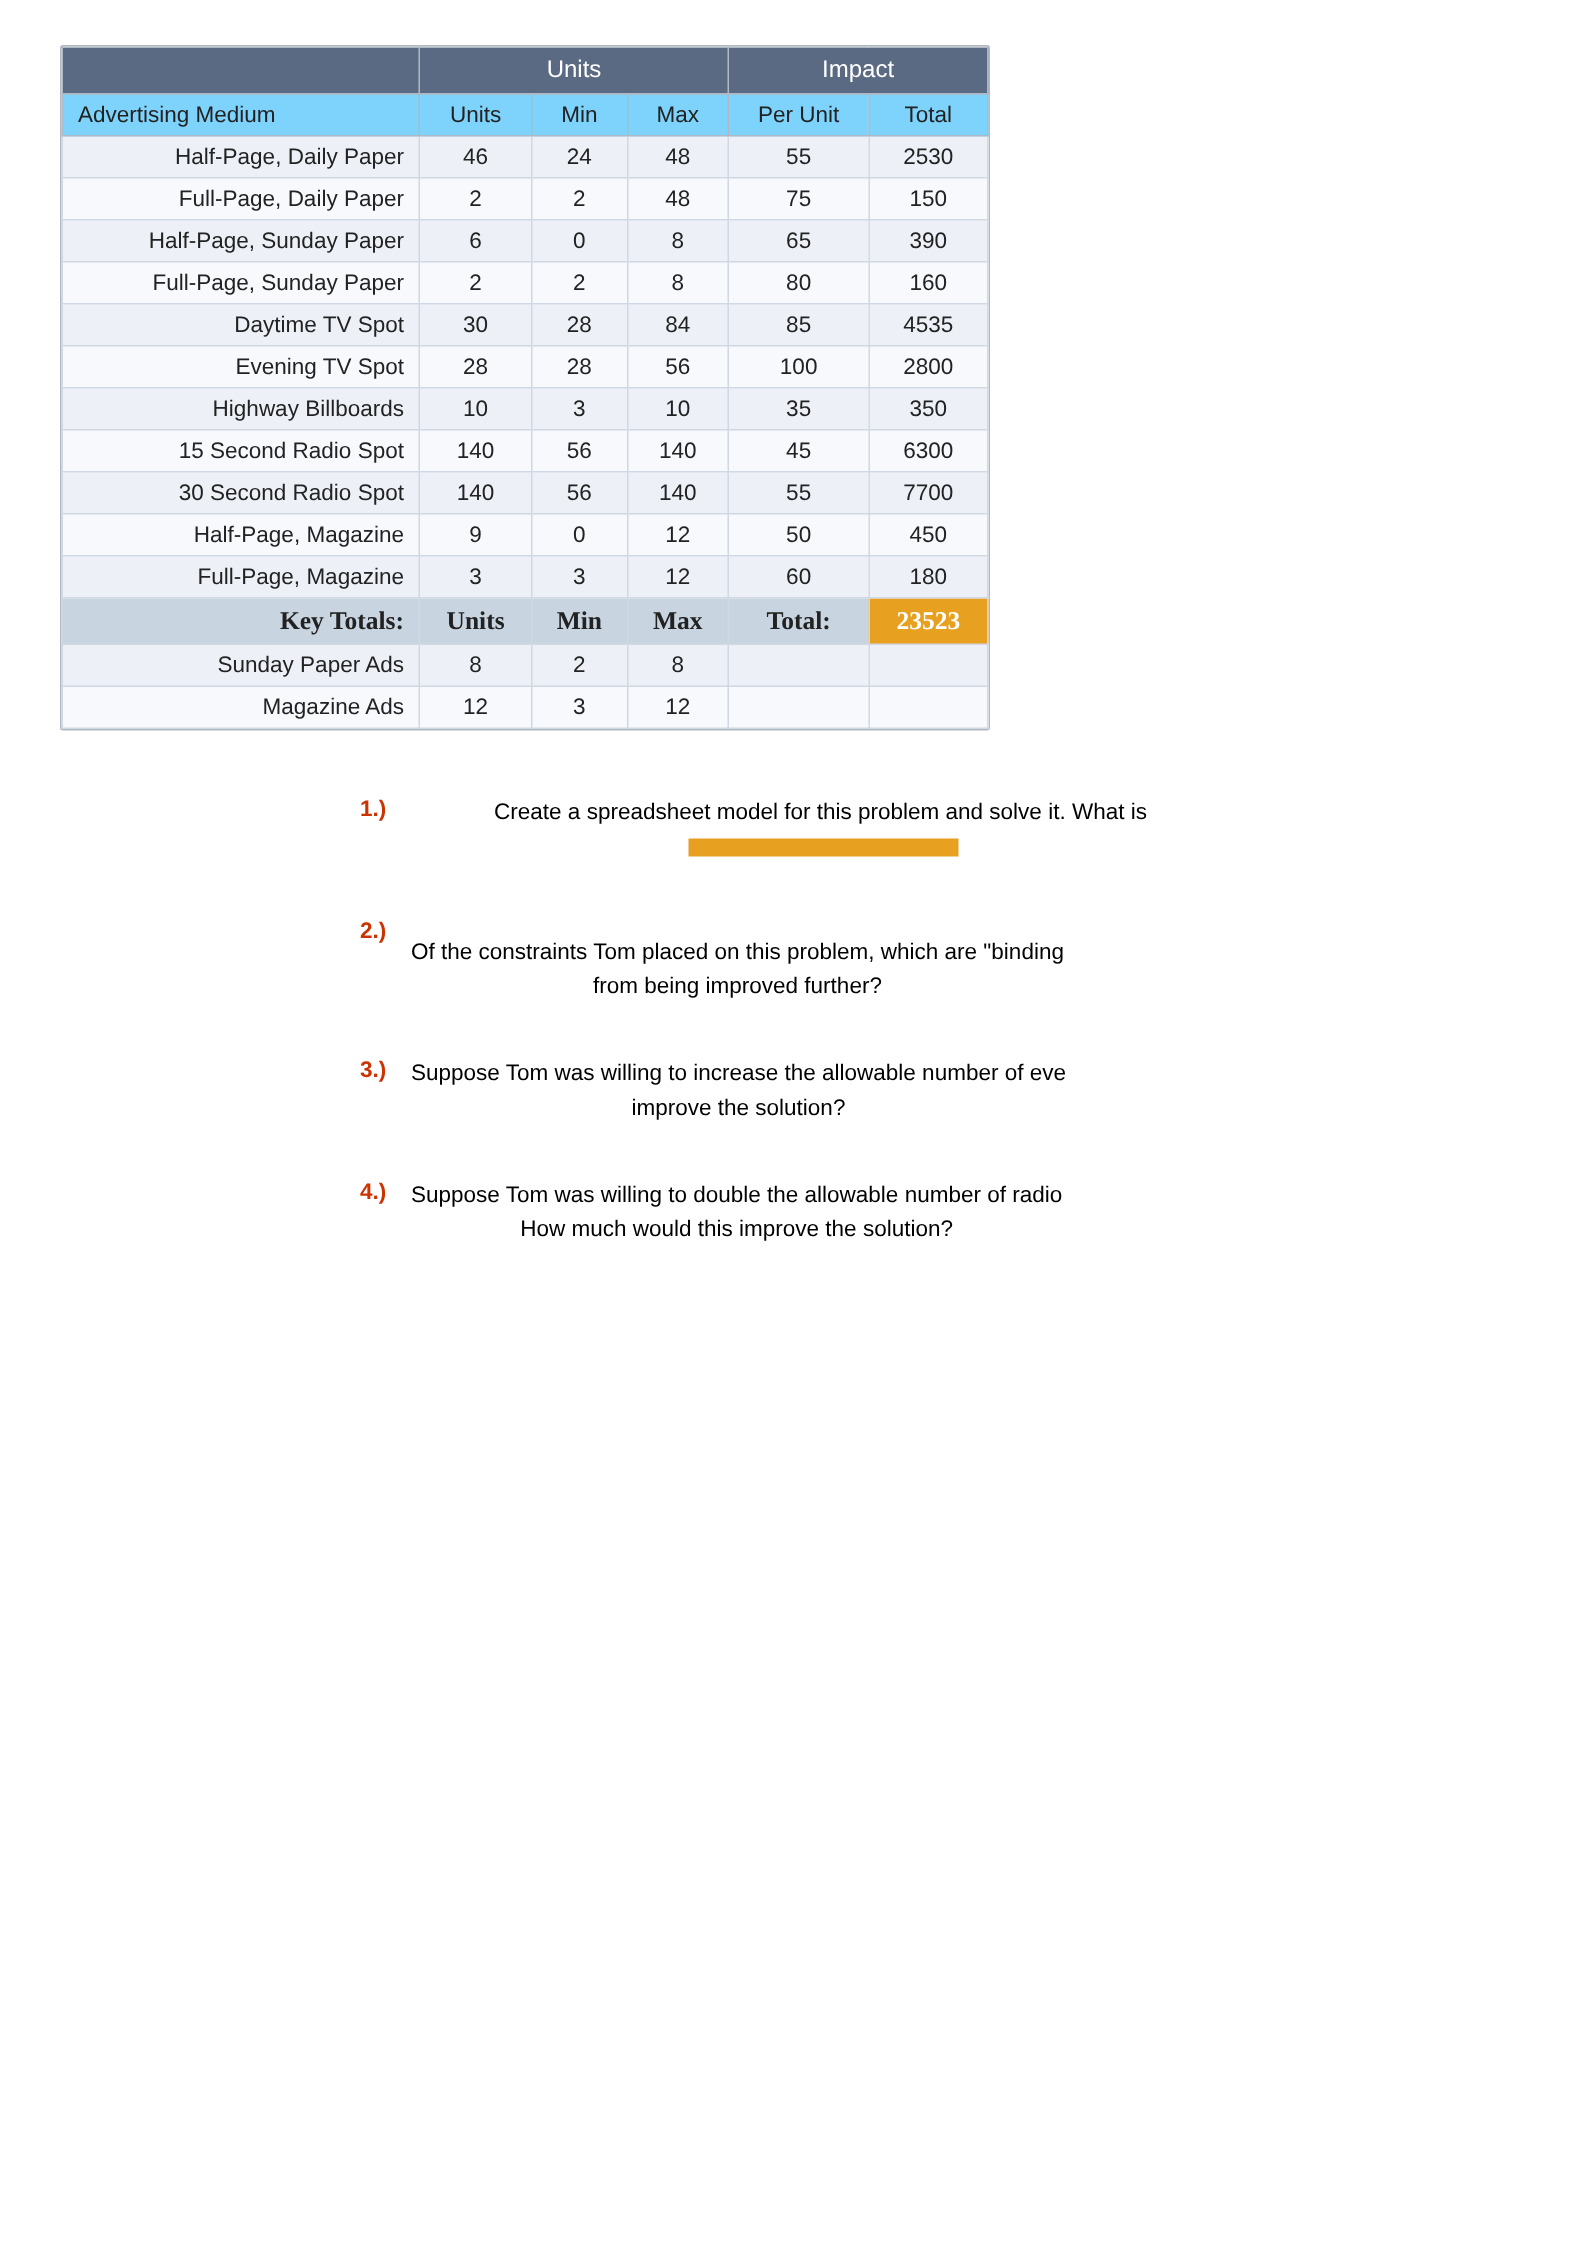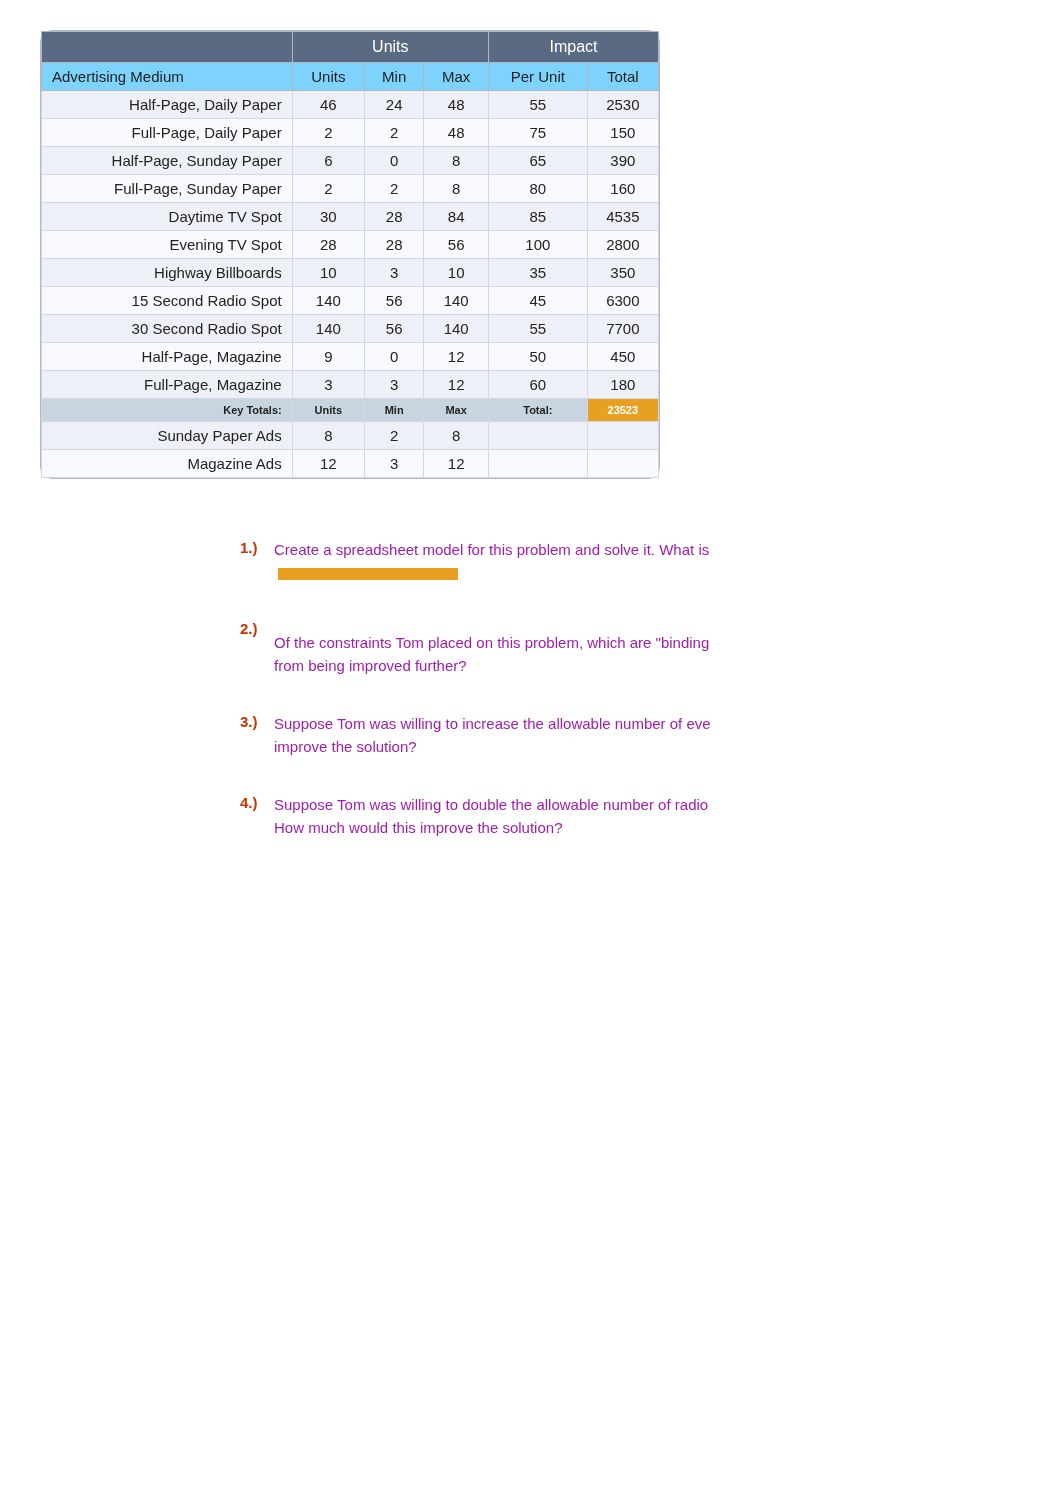--- a/index.html
+++ b/index.html
@@ -9,22 +9,22 @@
       font-size: 15px;
       color: #222;
       width: 1062px;
       min-height: 1506px;
       padding: 30px 40px;
     }
 
     .table-wrapper {
       width: 620px;
       border: 1px solid #b0b8c4;
-      border-radius: 12px;
-      margin-bottom: 60px;
+      border-radius: 2px;
+      margin-bottom: 44px;
     }
 
     table {
       width: 100%;
       border-collapse: collapse;
     }
 
     thead tr.header-top th {
       background: #5a6a82;
       color: #fff;
@@ -73,21 +73,22 @@
       background: #edf1f7;
     }
 
     tbody tr:nth-child(even) {
       background: #f7f9fc;
     }
 
     tr.key-totals-row td {
       background: #c8d4e0 !important;
       font-weight: bold;
-      font-size: 11px;
+      font-size: 17px;
+      font-family: Liberation Serif, serif;
     }
 
     tr.key-totals-row td.total-value {
       background: #e8a020 !important;
       color: #fff;
       font-weight: bold;
     }
 
     .questions-section {
       margin-left: 200px;
@@ -104,22 +105,23 @@
     .question-number {
       color: #cc3300;
       font-weight: bold;
       font-size: 15px;
       min-width: 30px;
       margin-right: 4px;
     }
 
     .question-text {
       font-size: 15px;
-      color: #a21caf;
+      color: #000000;
       line-height: 1.5;
+      text-align: center;
     }
 
     .question-text .highlight {
       background: #e8a020;
       color: #e8a020;
       display: inline-block;
       height: 12px;
       width: 180px;
       vertical-align: middle;
       margin-left: 4px;

